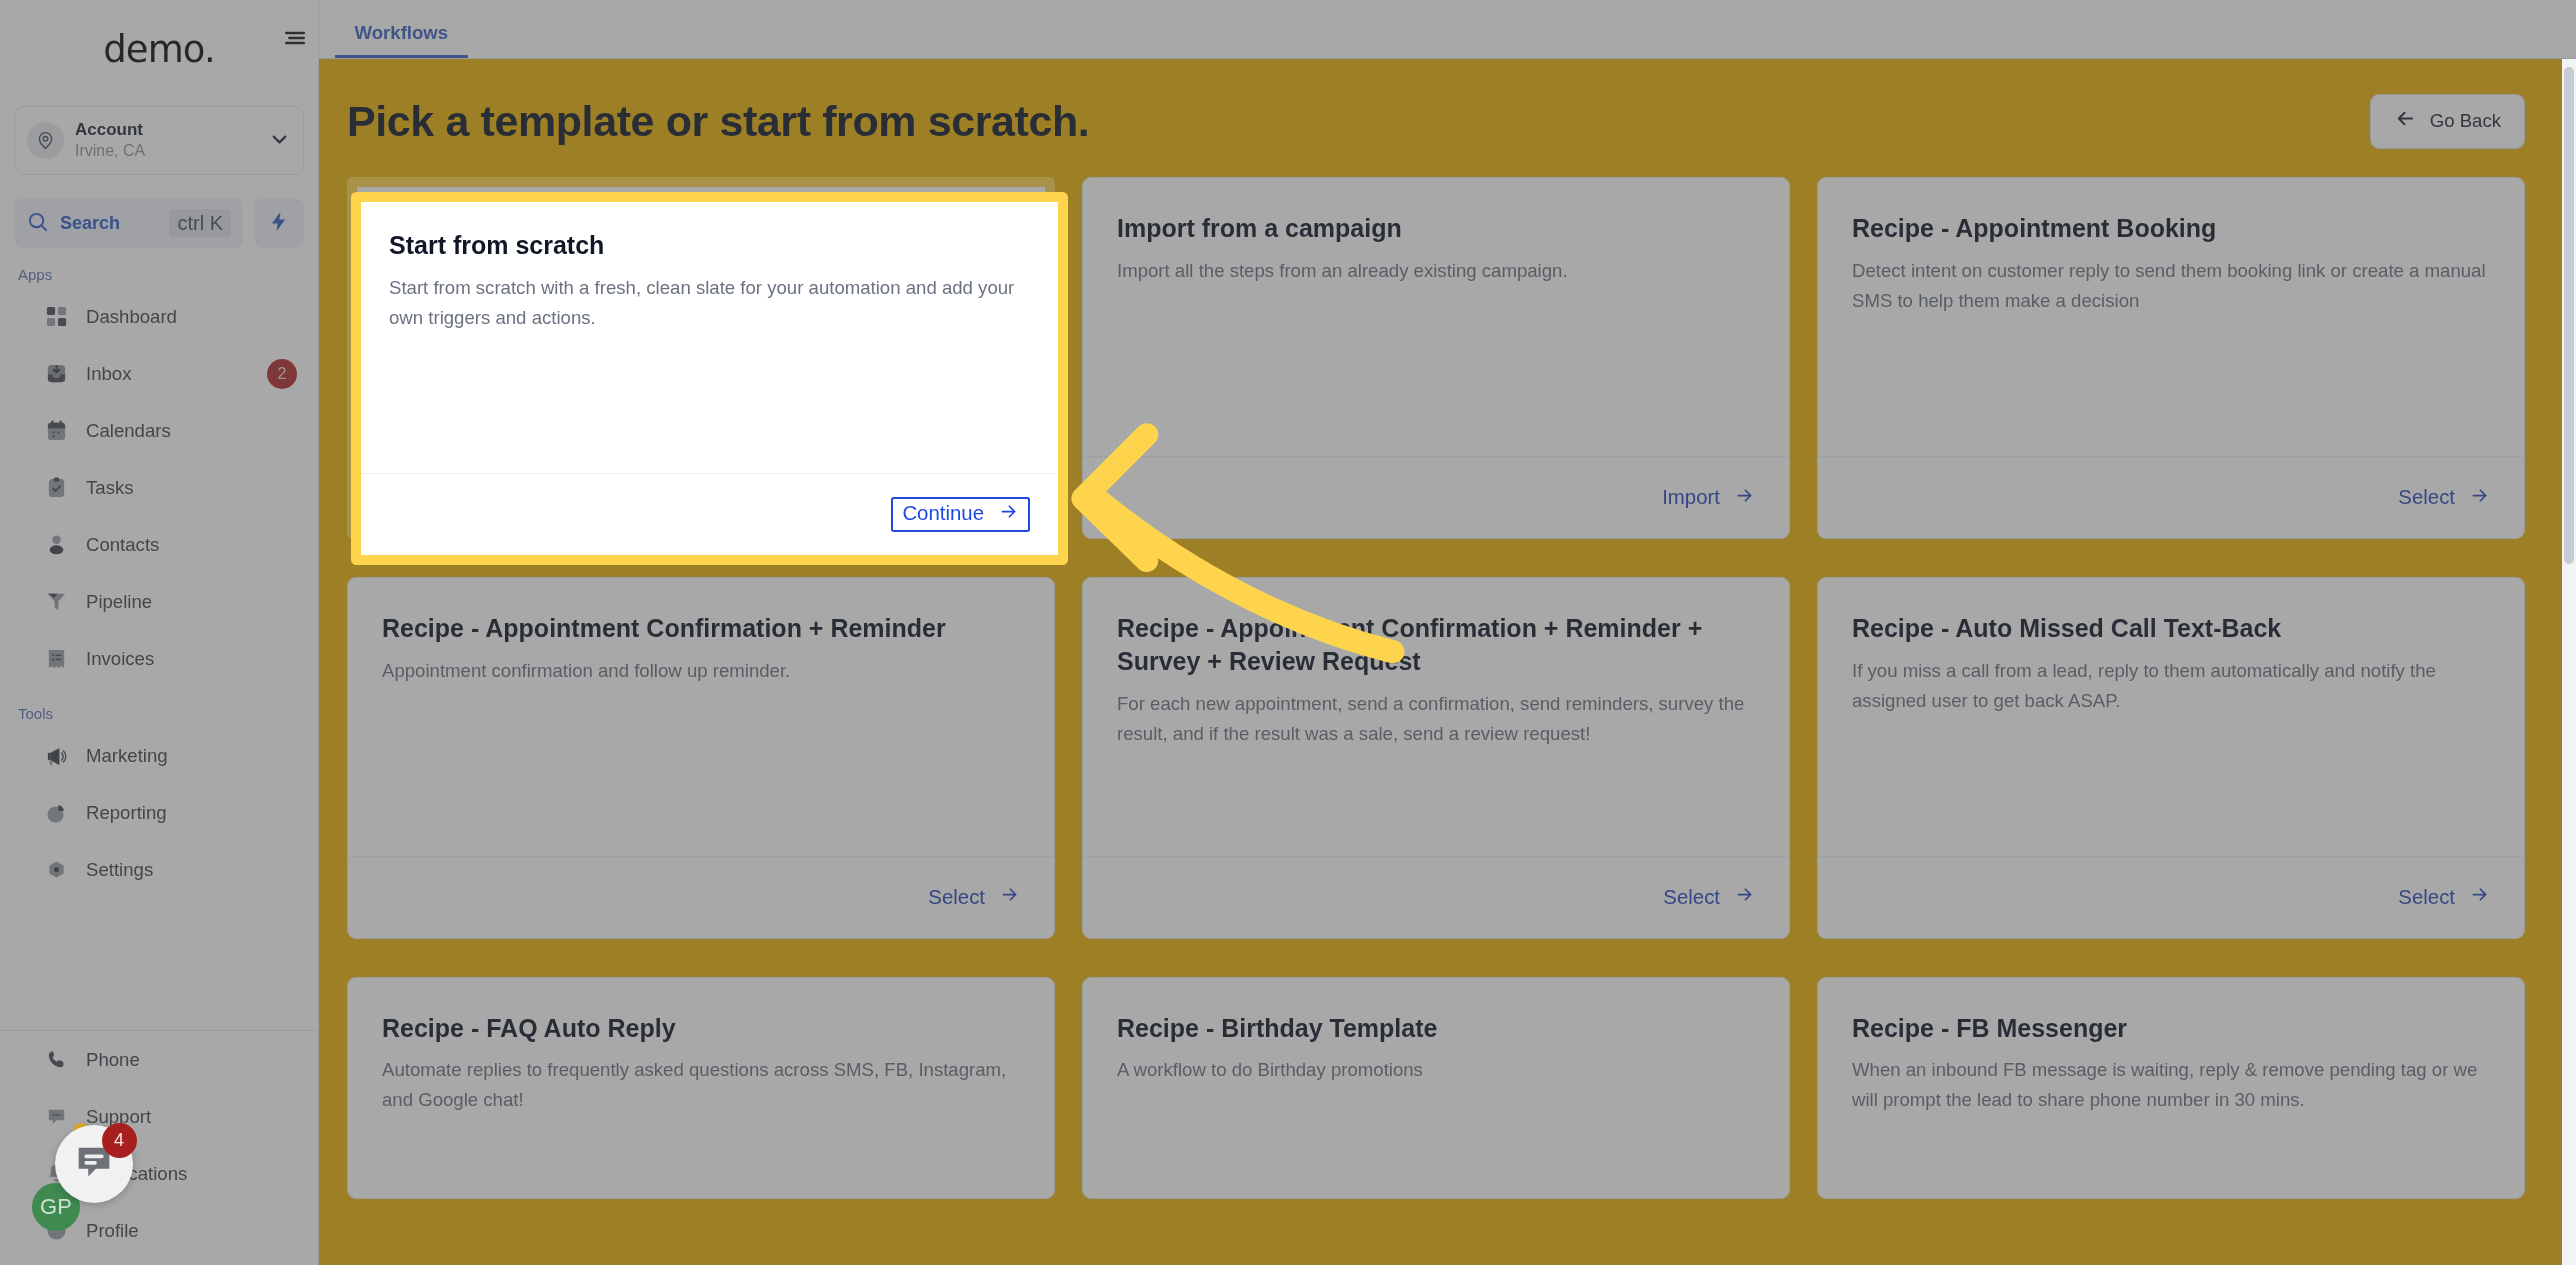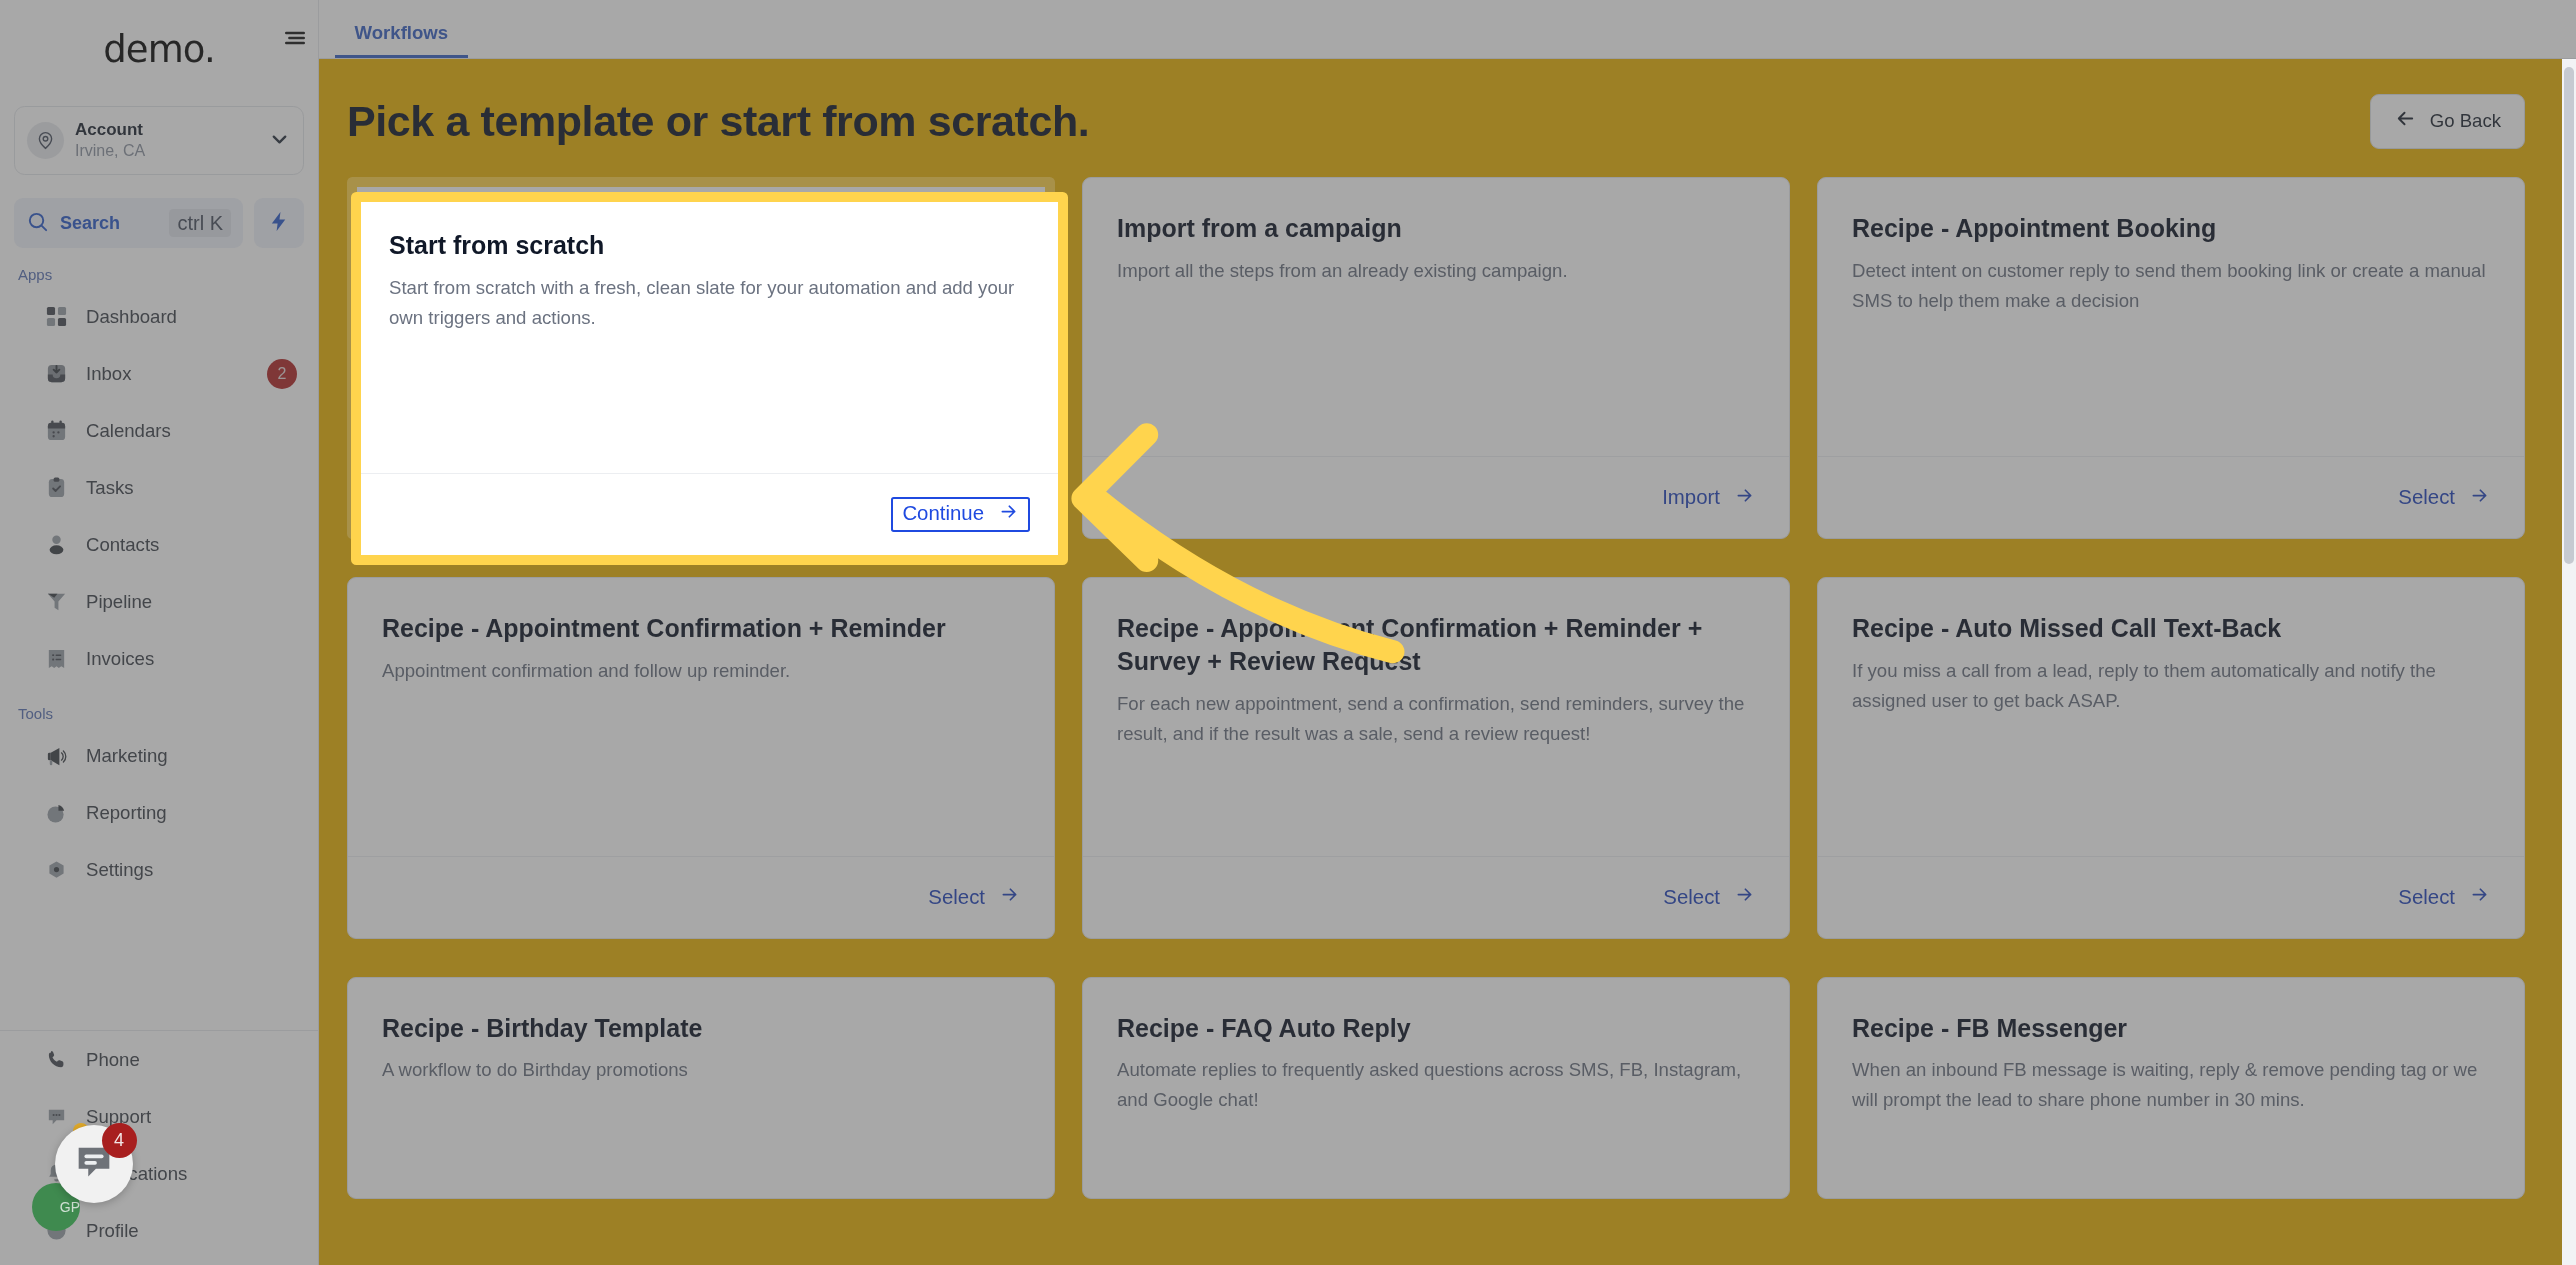--- a/index.html
+++ b/index.html
@@ -86,21 +86,21 @@
   }
   .chat-badge {
     position: absolute; right: -3.5px; top: -1.8px;
     width: 35px; height: 35px; border-radius: 50%;
     background: #a81f1f; color: #f2e6e6; font-size: 18px; font-weight: 400;
     display:flex; align-items:center; justify-content:center;
   }
   .green-avatar {
     position: absolute; left: 32px; top: 1183px;
     width: 48px; height: 48px; border-radius: 50%; background: #3f8a4f;
-    color: #cfe0d3; font-size: 14px; display:flex; align-items:center; justify-content:flex-end;
+    color: #cfe0d3; font-size: 22px; display:flex; align-items:center; justify-content:center;
     z-index: 20;
   }
   .yellow-dot {
     position:absolute; left:73px; top:1123px; width:16px;height:16px;border-radius:50%;
     background:#e0a92a; z-index:25;
   }
 
   
   .main { position: absolute; left: 319px; top: 0; width: 2257px; height: 1266px; background: #eab308; }
   .topbar {
@@ -524,28 +524,28 @@
                 </svg>
             </span>
           </span>
         </div>
       </div>
     </div>
 
     <div class="grid row3" style="margin-top:27px;">
       <div class="card">
         <div class="card-body">
+          <div class="card-title">Recipe - FAQ Auto Reply</div>
+          <div class="card-desc">Automate replies to frequently asked questions across SMS, FB, Instagram, and Google chat!</div>
+        </div>
+      </div>
+      <div class="card">
+        <div class="card-body">
           <div class="card-title">Recipe - Birthday Template</div>
           <div class="card-desc">A workflow to do Birthday promotions</div>
-        </div>
-      </div>
-      <div class="card">
-        <div class="card-body">
-          <div class="card-title">Recipe - FAQ Auto Reply</div>
-          <div class="card-desc">Automate replies to frequently asked questions across SMS, FB, Instagram, and Google chat!</div>
         </div>
       </div>
       <div class="card">
         <div class="card-body">
           <div class="card-title">Recipe - FB Messenger</div>
           <div class="card-desc">When an inbound FB message is waiting, reply &amp; remove pending tag or we will prompt the lead to share phone number in 30 mins.</div>
         </div>
       </div>
     </div>
 

